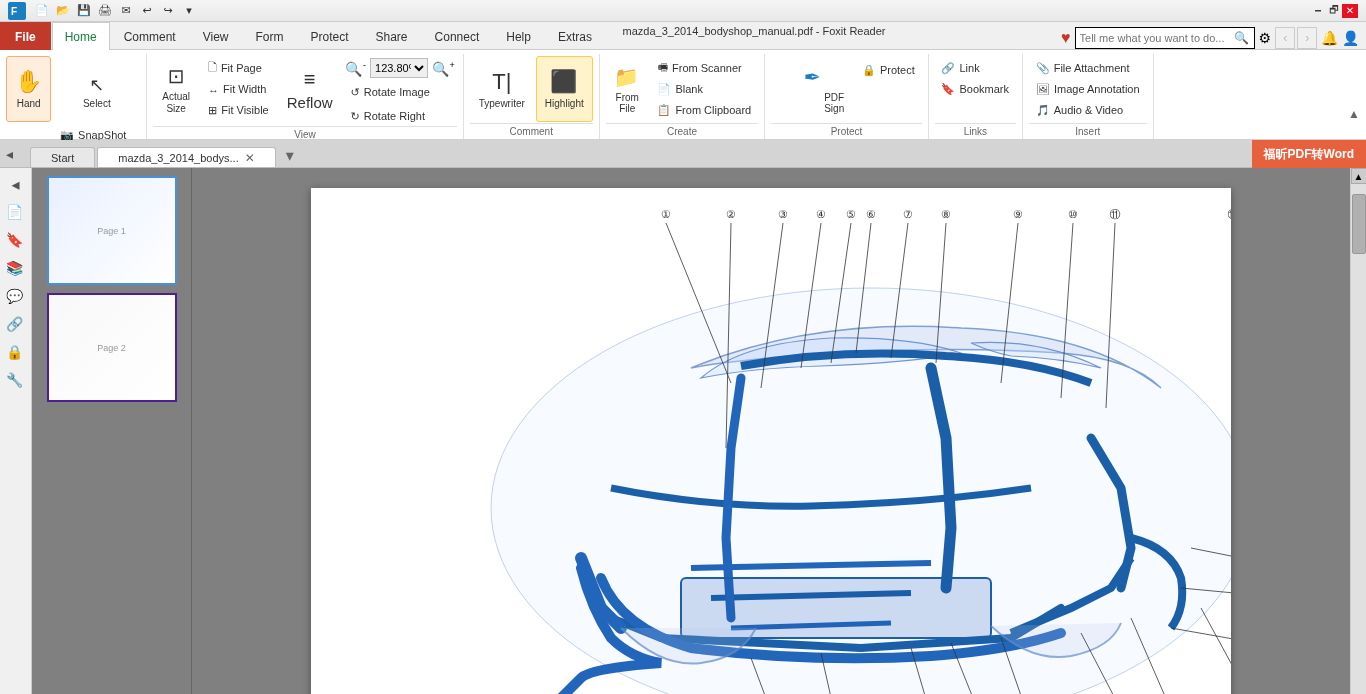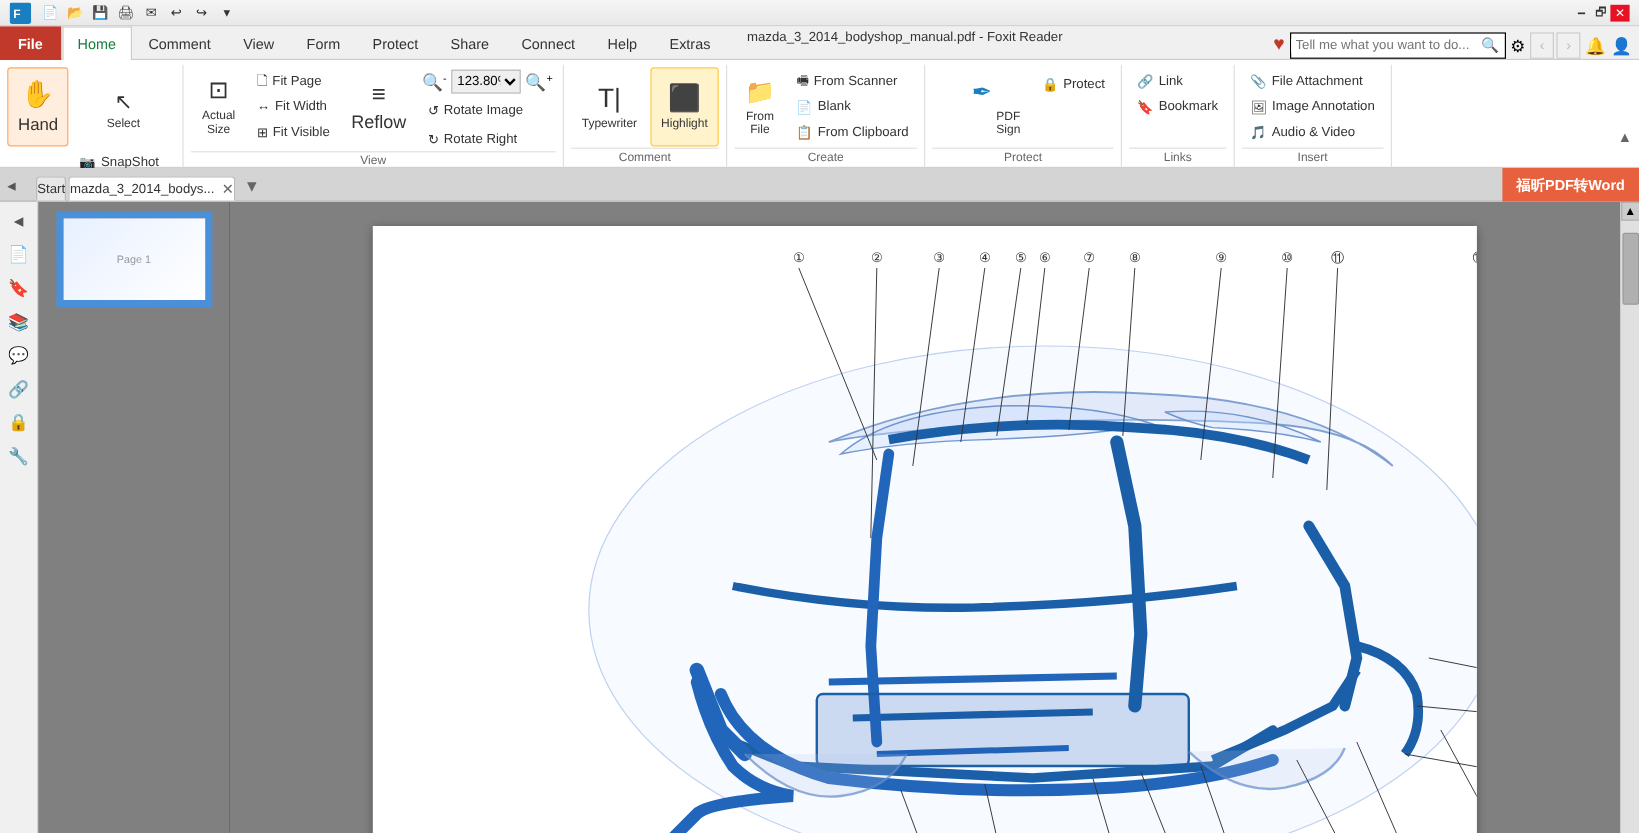--- a/index.html
+++ b/index.html
@@ -106,21 +106,21 @@
       cursor: pointer;
       border-radius: 3px;
       border: 1px solid transparent;
       min-width: 40px;
       height: 66px;
       font-size: 11px;
       color: #333;
       gap: 3px;
     }
     .ribbon-btn-large .btn-icon { font-size: 22px; }
-    .ribbon-btn-large .btn-label { font-size: 14px; text-align: center; line-height: 1.2; }
+    .ribbon-btn-large .btn-label { font-size: 10px; text-align: center; line-height: 1.2; }
 
     
     .ribbon-btn-small {
       display: flex;
       align-items: center;
       padding: 2px 6px;
       cursor: pointer;
       border-radius: 2px;
       border: 1px solid transparent;
       font-size: 11px;
@@ -143,21 +143,21 @@
       height: 28px;
       background: #d4d4d4;
       display: flex;
       align-items: flex-end;
       border-bottom: 1px solid #bbb;
       padding-left: 30px;
       position: relative;
     }
     .doc-tab {
       height: 20px;
-      padding: 0 0;
+      padding: 0 20px;
       display: flex;
       align-items: center;
       font-size: 11px;
       cursor: pointer;
       border: 1px solid #bbb;
       border-bottom: none;
       background: #e8e8e8;
       color: #333;
       gap: 6px;
       border-radius: 3px 3px 0 0;
@@ -224,23 +224,23 @@
       border-right: 1px solid #666;
       display: flex;
       flex-direction: column;
       align-items: center;
       padding: 8px 4px;
       gap: 8px;
       overflow-y: auto;
     }
     .page-thumb {
       width: 130px;
-      height: 80px;
+      height: 109px;
       background: white;
-      border: 6px solid #4c1d95;
+      border: 2px solid #4c1d95;
       cursor: pointer;
       position: relative;
     }
     .page-thumb.active { border-color: #4a90d9; }
 
     
     #doc-view {
       flex: 1;
       background: #808080;
       display: flex;
@@ -608,20 +608,23 @@
     <div class="sidebar-tool">💬</div>
     <div class="sidebar-tool">🔗</div>
     <div class="sidebar-tool">🔒</div>
     <div class="sidebar-tool">🔧</div>
   </div>
 
   <div id="page-panel">
     <div class="page-thumb active">
       <div style="width:100%;height:100%;background:linear-gradient(135deg,#e8f0ff,#ffffff);display:flex;align-items:center;justify-content:center;font-size:9px;color:#999;">Page 1</div>
     </div>
+    <div class="page-thumb">
+      <div style="width:100%;height:100%;background:linear-gradient(135deg,#f8f8f8,#ffffff);display:flex;align-items:center;justify-content:center;font-size:9px;color:#999;">Page 2</div>
+    </div>
   </div>
 
   <div id="doc-view">
     <div id="page-container">
 
       <svg viewBox="0 0 920 580" xmlns="http://www.w3.org/2000/svg">
 
         <rect width="920" height="580" fill="white"></rect>
 
         <text x="355" y="30" font-size="11" fill="#333" text-anchor="middle">①</text>

